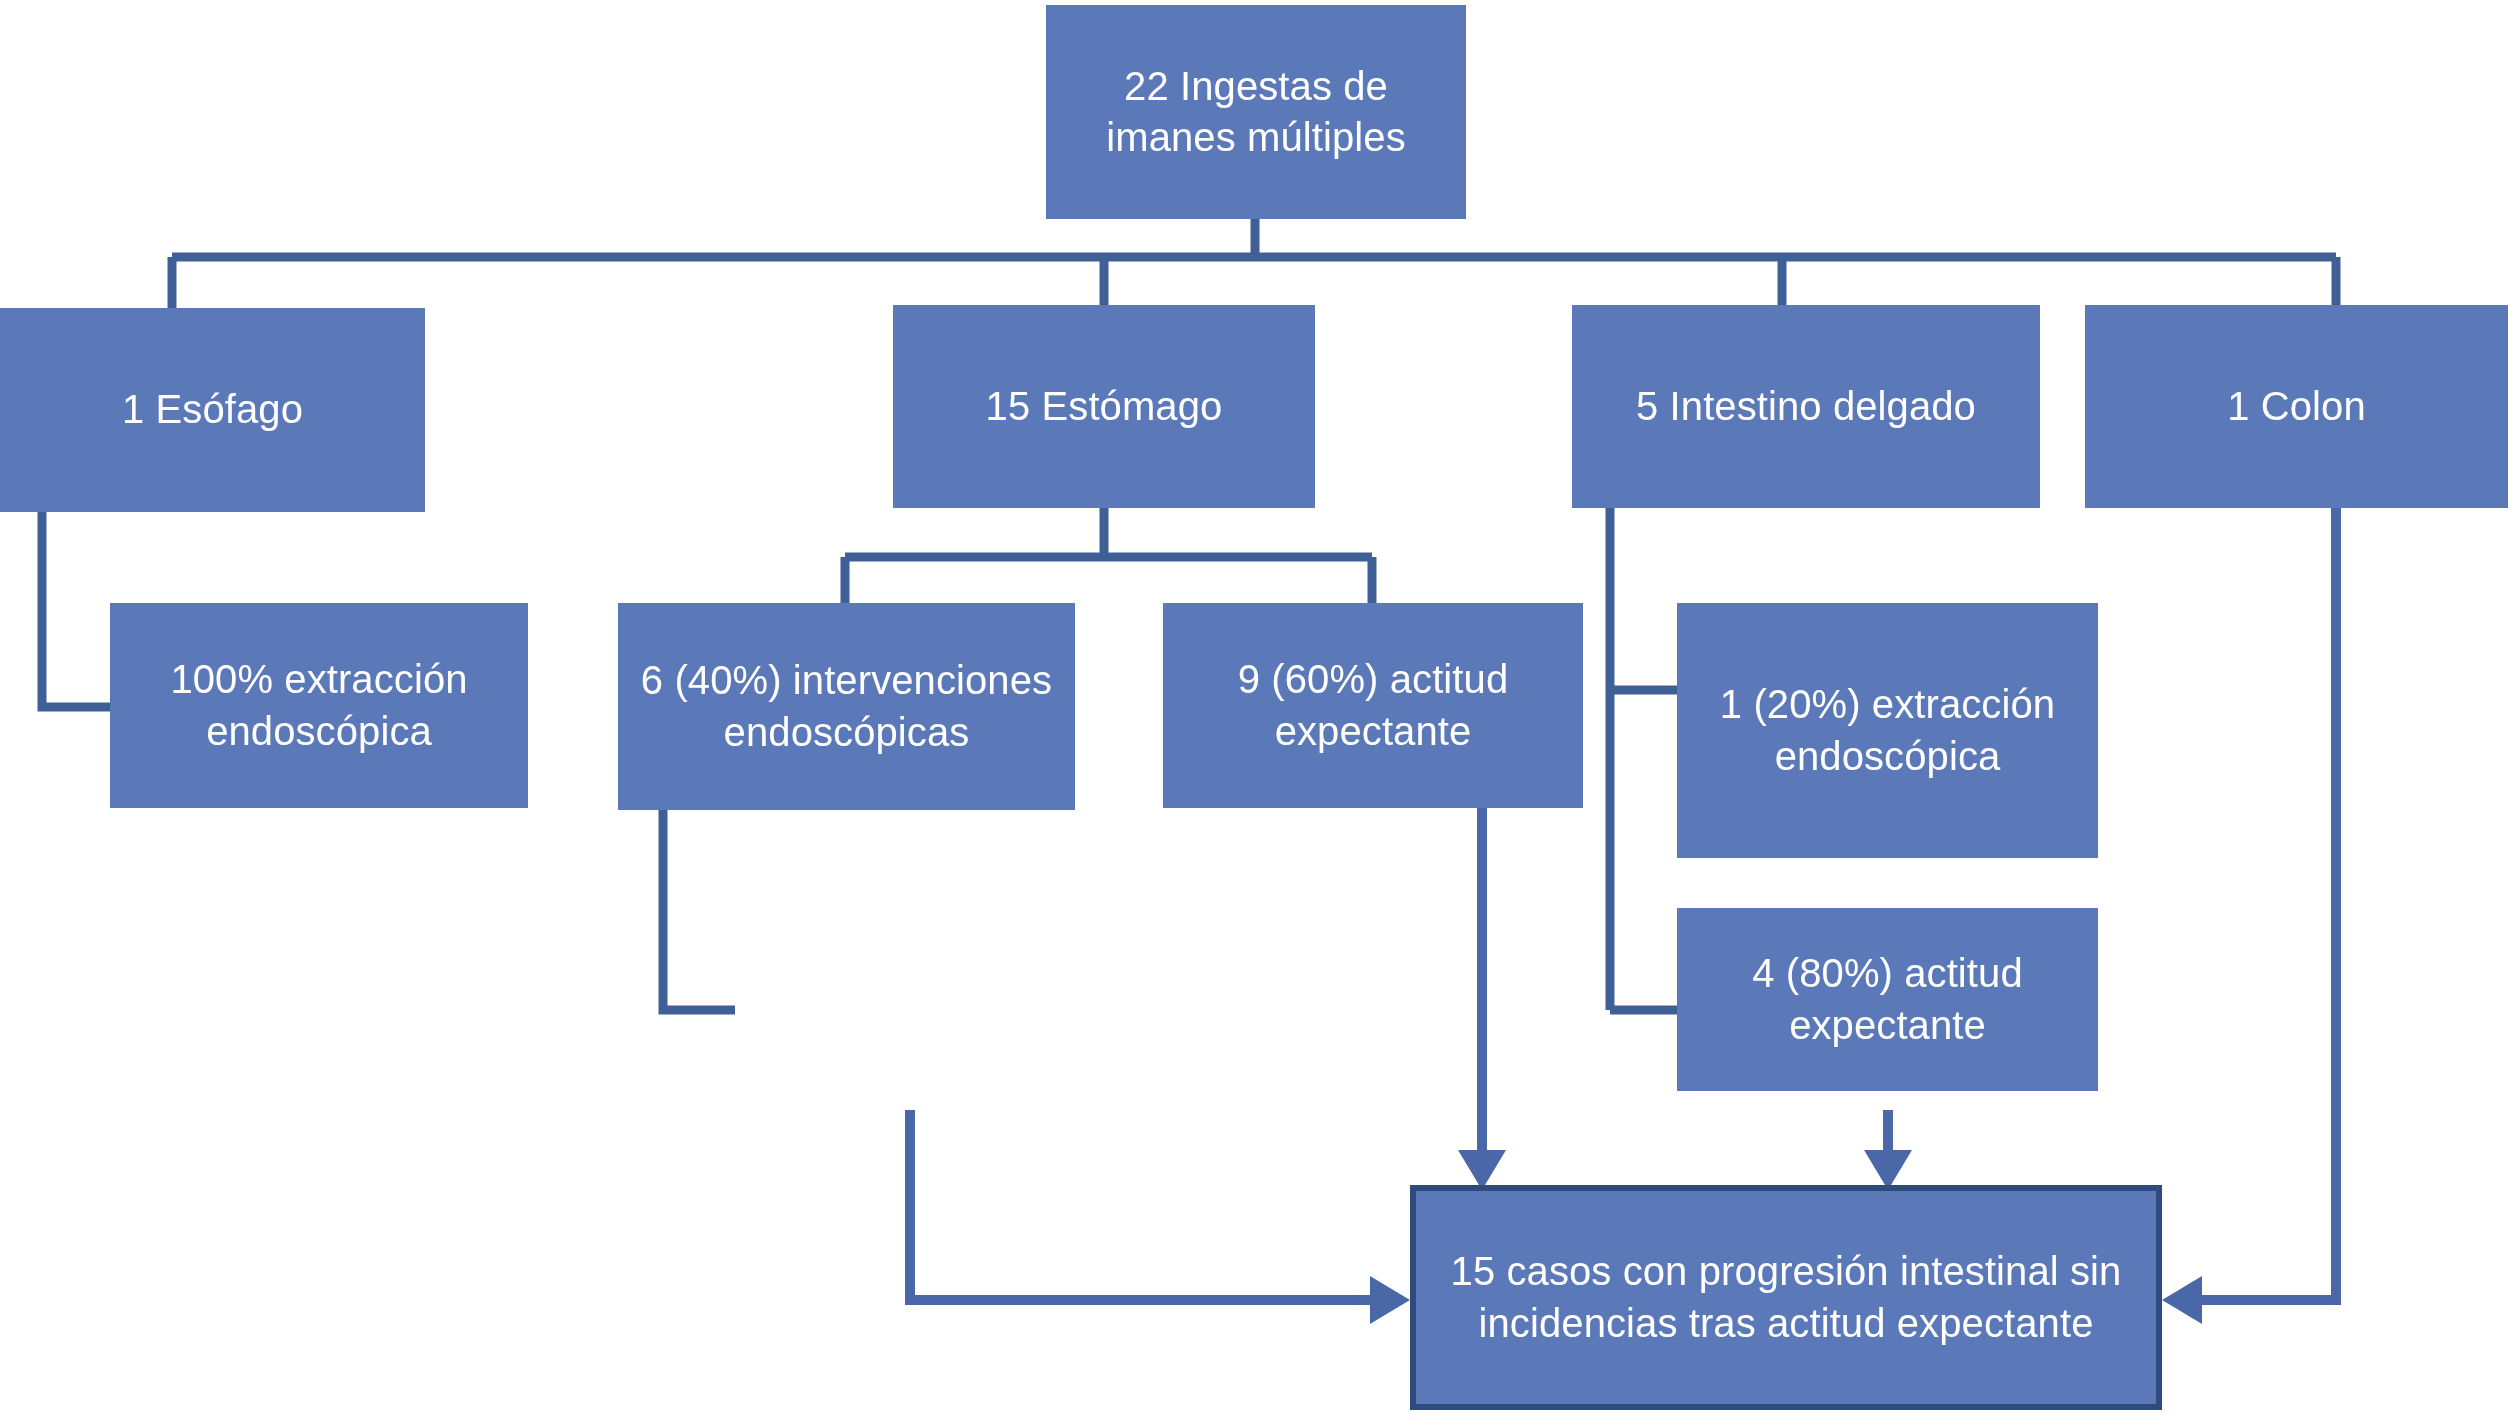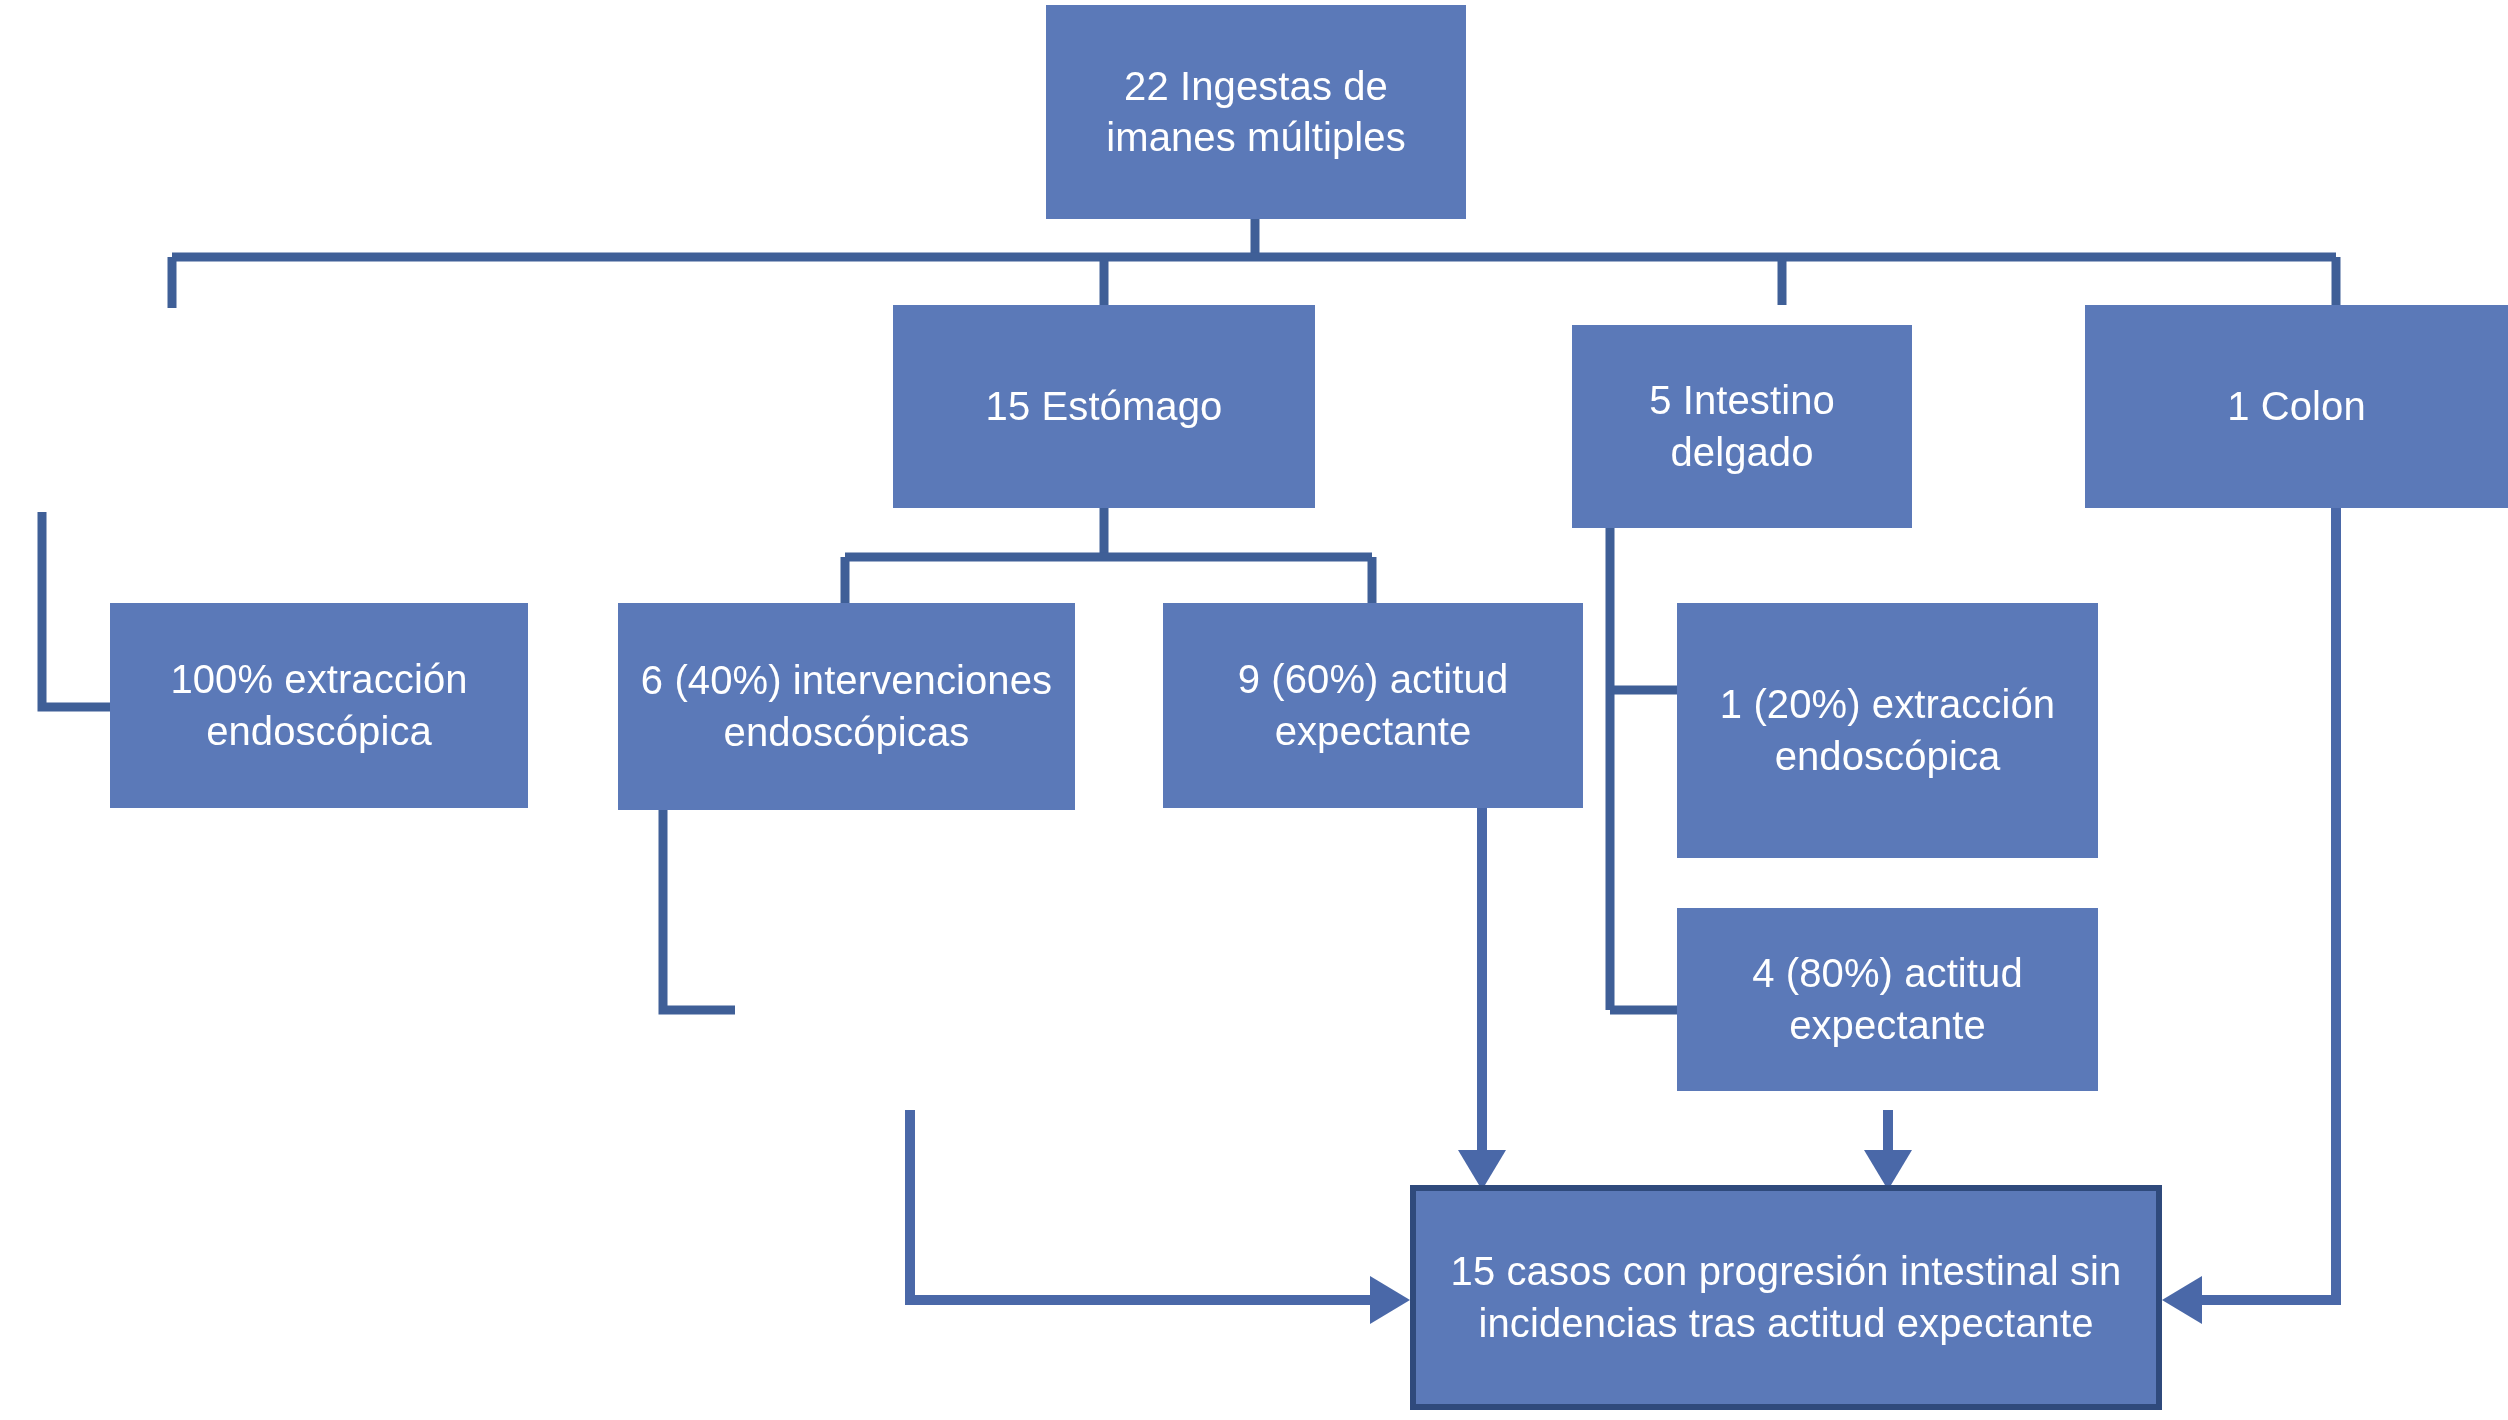--- a/index.html
+++ b/index.html
@@ -94,26 +94,29 @@
     <polygon class="arrowhead" points="1410,1300 1370,1276 1370,1324"></polygon>
 
     <path class="arrowline" d="M 2336 508 L 2336 1300 L 2184 1300"></path>
     <polygon class="arrowhead" points="2162,1300 2202,1276 2202,1324"></polygon>
   </svg>
 
   <div class="node" style="left:1046px; top:5px; width:420px; height:214px;">
     <span class="label">22 Ingestas de imanes múltiples</span>
   </div>
 
+  <div class="node" style="left:0px; top:308px; width:425px; height:204px;">
+    <span class="label">1 Esófago</span>
+  </div>
 
   <div class="node" style="left:893px; top:305px; width:422px; height:203px;">
     <span class="label">15 Estómago</span>
   </div>
 
-  <div class="node" style="left:1572px; top:305px; width:340px; height:203px;margin-top:20px;">
+  <div class="node" style="left:1572px; top:305px; width:468px; height:203px;">
     <span class="label">5 Intestino delgado</span>
   </div>
 
   <div class="node" style="left:2085px; top:305px; width:423px; height:203px;">
     <span class="label">1 Colon</span>
   </div>
 
   <div class="node" style="left:110px; top:603px; width:418px; height:205px;">
     <span class="label">100% extracción endoscópica</span>
   </div>

